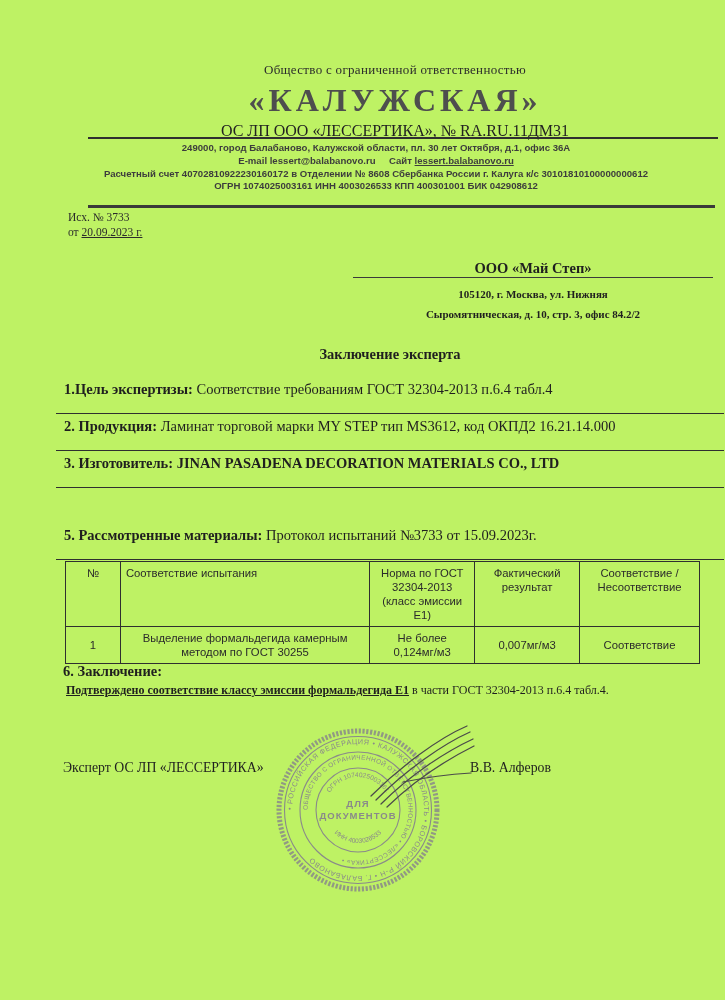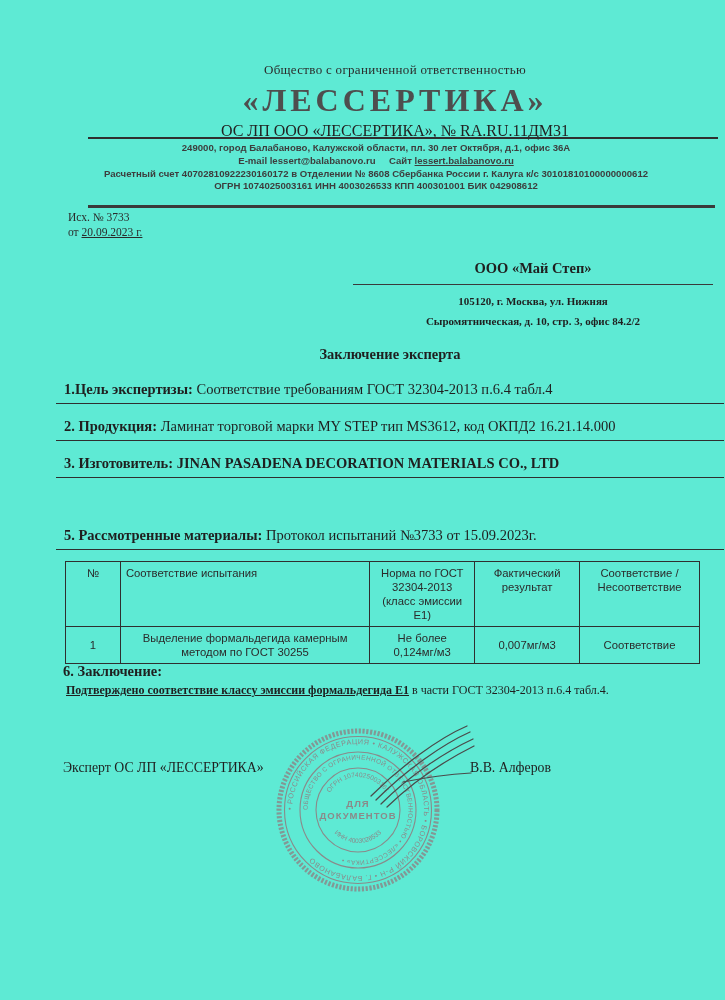--- a/index.html
+++ b/index.html
@@ -1,20 +1,20 @@
 <!DOCTYPE html>
 <html lang="ru"><head>
 <meta charset="utf-8">
 <style>
   html,body{margin:0;padding:0;background:#e8e8e8;}
   .page{
     position:relative;
     width:725px;height:1000px;
     margin:0 auto;
-    background:#5eead4;
+    background:#bef264;
     overflow:hidden;
     font-family:"Liberation Serif","DejaVu Serif",serif;
     color:#1f1f1f;
   }
   
   .letterhead{position:absolute;left:65px;top:62px;width:660px;text-align:center;}
   .org-type{font-size:13px;color:#2b2b2b;letter-spacing:.3px;}
   .org-name{
     margin-top:4px;
     font-size:32px;font-weight:bold;letter-spacing:4px;
@@ -27,28 +27,28 @@
     font-family:"Liberation Sans","DejaVu Sans",sans-serif;
     font-size:9.6px;font-weight:bold;color:#3d3d3d;line-height:12.8px;
   }
   .contact .site-url{text-decoration:underline;}
   .rule-thick{position:absolute;left:88px;top:205px;width:627px;height:3px;background:#3a3a3a;}
   
   .outgoing{position:absolute;left:68px;top:210px;font-size:11.5px;color:#2b2b2b;line-height:14.5px;}
   .outgoing .date{text-decoration:underline;}
   
   .recipient{position:absolute;left:353px;top:260px;width:360px;text-align:center;}
-  .recipient-name{font-size:14.5px;font-weight:bold;padding-bottom:7px;border-bottom:1.5px solid #3a3a3a;}
+  .recipient-name{font-size:14.5px;font-weight:bold;border-bottom:1.5px solid #3a3a3a;}
   .recipient-addr{margin-top:6px;font-size:11px;font-weight:bold;line-height:20px;}
   
   .doc-title{position:absolute;left:65px;top:346px;width:650px;text-align:center;
     font-size:14.5px;font-weight:bold;}
   
   .section{position:absolute;left:56px;width:660px;font-size:14.5px;
-    padding:0 0 5px 8px;border-bottom:1.3px solid #2f2f2f;white-space:nowrap;}
+    padding:0 0 15px 8px;border-bottom:1.3px solid #2f2f2f;white-space:nowrap;}
   .section .lbl{font-weight:bold;}
   .section .val{font-weight:normal;}
   .section .val.bold-value{font-weight:bold;}
   .s1{top:381px;} .s2{top:418px;} .s3{top:455px;} .s4{top:491px;} .s5{top:527px;}
   
   table.results{
     position:absolute;left:65px;top:561px;width:635px;
     border-collapse:collapse;
     font-family:"Liberation Sans","DejaVu Sans",sans-serif;
     font-size:11.3px;color:#2b2b2b;
@@ -73,21 +73,21 @@
   .stamp-wrap{position:absolute;left:253px;top:718px;width:230px;height:180px;}
   .stamp-wrap svg{display:block;}
 </style>
 </head>
 <body>
 
 <div class="page">
 
   <div class="letterhead">
     <div class="org-type">Общество с ограниченной ответственностью</div>
-    <div class="org-name">«ЛЕССЕРТИКА»</div>
+    <div class="org-name">«КАЛУЖСКАЯ»</div>
     <div class="cert-line">ОС  ЛП   ООО  «ЛЕССЕРТИКА», № RA.RU.11ДМ31</div>
   </div>
   <div class="rule-thin"></div>
 
   <div class="contact">
     <div>249000, город Балабаново, Калужской области, пл. 30 лет Октября, д.1, офис 36А</div>
     <div>
       <span>E-mail lessert@balabanovo.ru</span>
       <span>&nbsp;&nbsp;&nbsp;</span>
       <span>Сайт</span>

